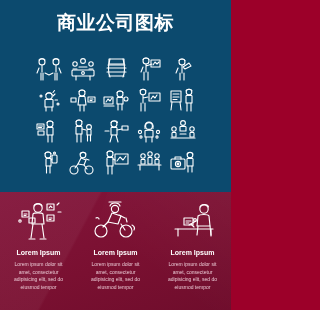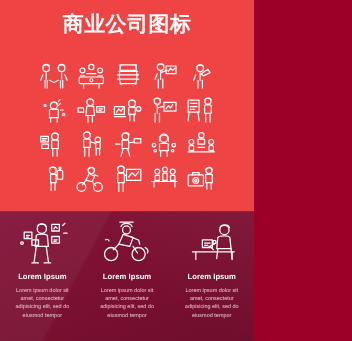--- a/index.html
+++ b/index.html
@@ -6,21 +6,21 @@
   body{
     width:231px;height:310px;overflow:hidden;
     font-family:"Liberation Sans","DejaVu Sans",sans-serif;
     background:#9c0029;
   }
   .slide{position:relative;width:231px;height:310px;overflow:hidden;}
 
   
   .top{
     position:absolute;left:0;top:0;width:231px;height:208px;
-    background:#ef4444;
+    background:#0c4a6e;
   }
   .title{
     position:absolute;left:0;top:11px;width:231px;
     text-align:center;
     color:#ffffff;
     font-size:19px;
     font-weight:bold;
     letter-spacing:.5px;
     line-height:24px;
     white-space:nowrap;

